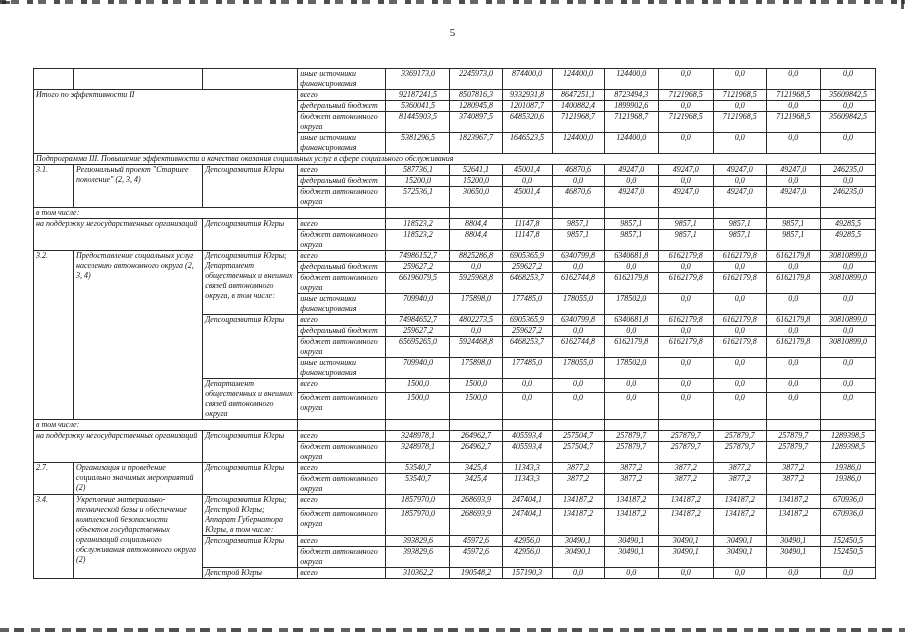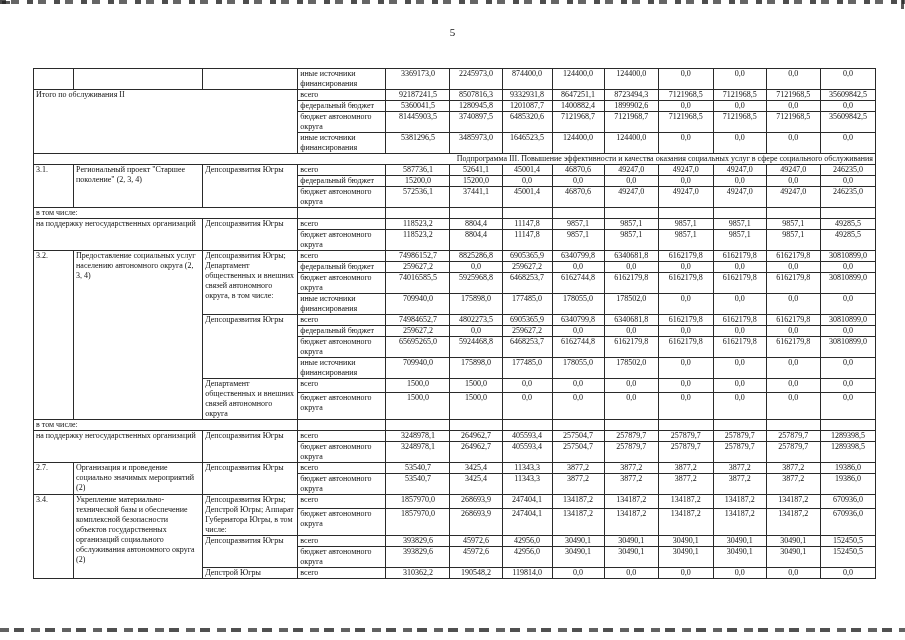--- a/index.html
+++ b/index.html
@@ -23,33 +23,34 @@
   .corner-mark.tl{left:2px;top:1px;width:8px;height:3px;}
   .corner-mark.tr{right:1px;top:0;width:3px;height:9px;}
   .page-number{
     position:absolute;top:26px;left:0;width:100%;
     text-align:center;font-size:11px;line-height:12px;
   }
   table.budget{
     position:absolute;left:33px;top:68px;
     width:843px;table-layout:fixed;
     border-collapse:collapse;
+    font-style:italic;
   }
   table.budget td{
     border:1px solid #2a2a2a;
     vertical-align:top;
     font-size:8px;line-height:10px;
     padding:0 2px;
     overflow:hidden;
     word-wrap:break-word;
     empty-cells:show;
     height:10px;
   }
   td.c-val{text-align:center;}
-  td.c-sec{text-align:right;}
+  td.c-sec{text-align:left;}
   td.c-lbl,td.c-src,td.c-name,td.c-exec,td.c-num{text-align:left;}
 </style>
 </head>
 <body>
 
 <div class="scan-edge top"></div>
 <div class="corner-mark tl"></div>
 <div class="corner-mark tr"></div>
 
 <div class="page-number">5</div>
@@ -80,21 +81,21 @@
         <td class="c-val">2245973,0</td>
         <td class="c-val">874400,0</td>
         <td class="c-val">124400,0</td>
         <td class="c-val">124400,0</td>
         <td class="c-val">0,0</td>
         <td class="c-val">0,0</td>
         <td class="c-val">0,0</td>
         <td class="c-val">0,0</td>
       </tr>
       <tr>
-        <td colspan="3" rowspan="4" class="c-lbl">Итого по обслуживания II</td>
+        <td colspan="3" rowspan="4" class="c-lbl">Итого по эффективности II</td>
         <td class="c-src">всего</td>
         <td class="c-val">92187241,5</td>
         <td class="c-val">8507816,3</td>
         <td class="c-val">9332931,8</td>
         <td class="c-val">8647251,1</td>
         <td class="c-val">8723494,3</td>
         <td class="c-val">7121968,5</td>
         <td class="c-val">7121968,5</td>
         <td class="c-val">7121968,5</td>
         <td class="c-val">35609842,5</td>
@@ -119,21 +120,21 @@
         <td class="c-val">7121968,7</td>
         <td class="c-val">7121968,7</td>
         <td class="c-val">7121968,5</td>
         <td class="c-val">7121968,5</td>
         <td class="c-val">7121968,5</td>
         <td class="c-val">35609842,5</td>
       </tr>
       <tr>
         <td class="c-src">иные источники финансирования</td>
         <td class="c-val">5381296,5</td>
-        <td class="c-val">3485973,0</td>
+        <td class="c-val">1823967,7</td>
         <td class="c-val">1646523,5</td>
         <td class="c-val">124400,0</td>
         <td class="c-val">124400,0</td>
         <td class="c-val">0,0</td>
         <td class="c-val">0,0</td>
         <td class="c-val">0,0</td>
         <td class="c-val">0,0</td>
       </tr>
       <tr>
         <td colspan="13" class="c-sec">Подпрограмма III. Повышение эффективности и качества оказания социальных услуг в сфере социального обслуживания</td>
@@ -161,21 +162,21 @@
         <td class="c-val">0,0</td>
         <td class="c-val">0,0</td>
         <td class="c-val">0,0</td>
         <td class="c-val">0,0</td>
         <td class="c-val">0,0</td>
         <td class="c-val">0,0</td>
       </tr>
       <tr>
         <td class="c-src">бюджет автономного округа</td>
         <td class="c-val">572536,1</td>
-        <td class="c-val">37441,1</td>
+        <td class="c-val">30650,0</td>
         <td class="c-val">45001,4</td>
         <td class="c-val">46870,6</td>
         <td class="c-val">49247,0</td>
         <td class="c-val">49247,0</td>
         <td class="c-val">49247,0</td>
         <td class="c-val">49247,0</td>
         <td class="c-val">246235,0</td>
       </tr>
       <tr>
         <td colspan="3" class="c-lbl">в том числе:</td>
@@ -238,21 +239,21 @@
         <td class="c-val">259627,2</td>
         <td class="c-val">0,0</td>
         <td class="c-val">0,0</td>
         <td class="c-val">0,0</td>
         <td class="c-val">0,0</td>
         <td class="c-val">0,0</td>
         <td class="c-val">0,0</td>
       </tr>
       <tr>
         <td class="c-src">бюджет автономного округа</td>
-        <td class="c-val">74016585,5</td>
+        <td class="c-val">66196079,5</td>
         <td class="c-val">5925968,8</td>
         <td class="c-val">6468253,7</td>
         <td class="c-val">6162744,8</td>
         <td class="c-val">6162179,8</td>
         <td class="c-val">6162179,8</td>
         <td class="c-val">6162179,8</td>
         <td class="c-val">6162179,8</td>
         <td class="c-val">30810899,0</td>
       </tr>
       <tr>
@@ -457,21 +458,21 @@
         <td class="c-val">30490,1</td>
         <td class="c-val">30490,1</td>
         <td class="c-val">30490,1</td>
         <td class="c-val">152450,5</td>
       </tr>
       <tr>
         <td class="c-exec">Депстрой Югры</td>
         <td class="c-src">всего</td>
         <td class="c-val">310362,2</td>
         <td class="c-val">190548,2</td>
-        <td class="c-val">119814,0</td>
+        <td class="c-val">157190,3</td>
         <td class="c-val">0,0</td>
         <td class="c-val">0,0</td>
         <td class="c-val">0,0</td>
         <td class="c-val">0,0</td>
         <td class="c-val">0,0</td>
         <td class="c-val">0,0</td>
       </tr>
     </tbody>
 </table>
 

